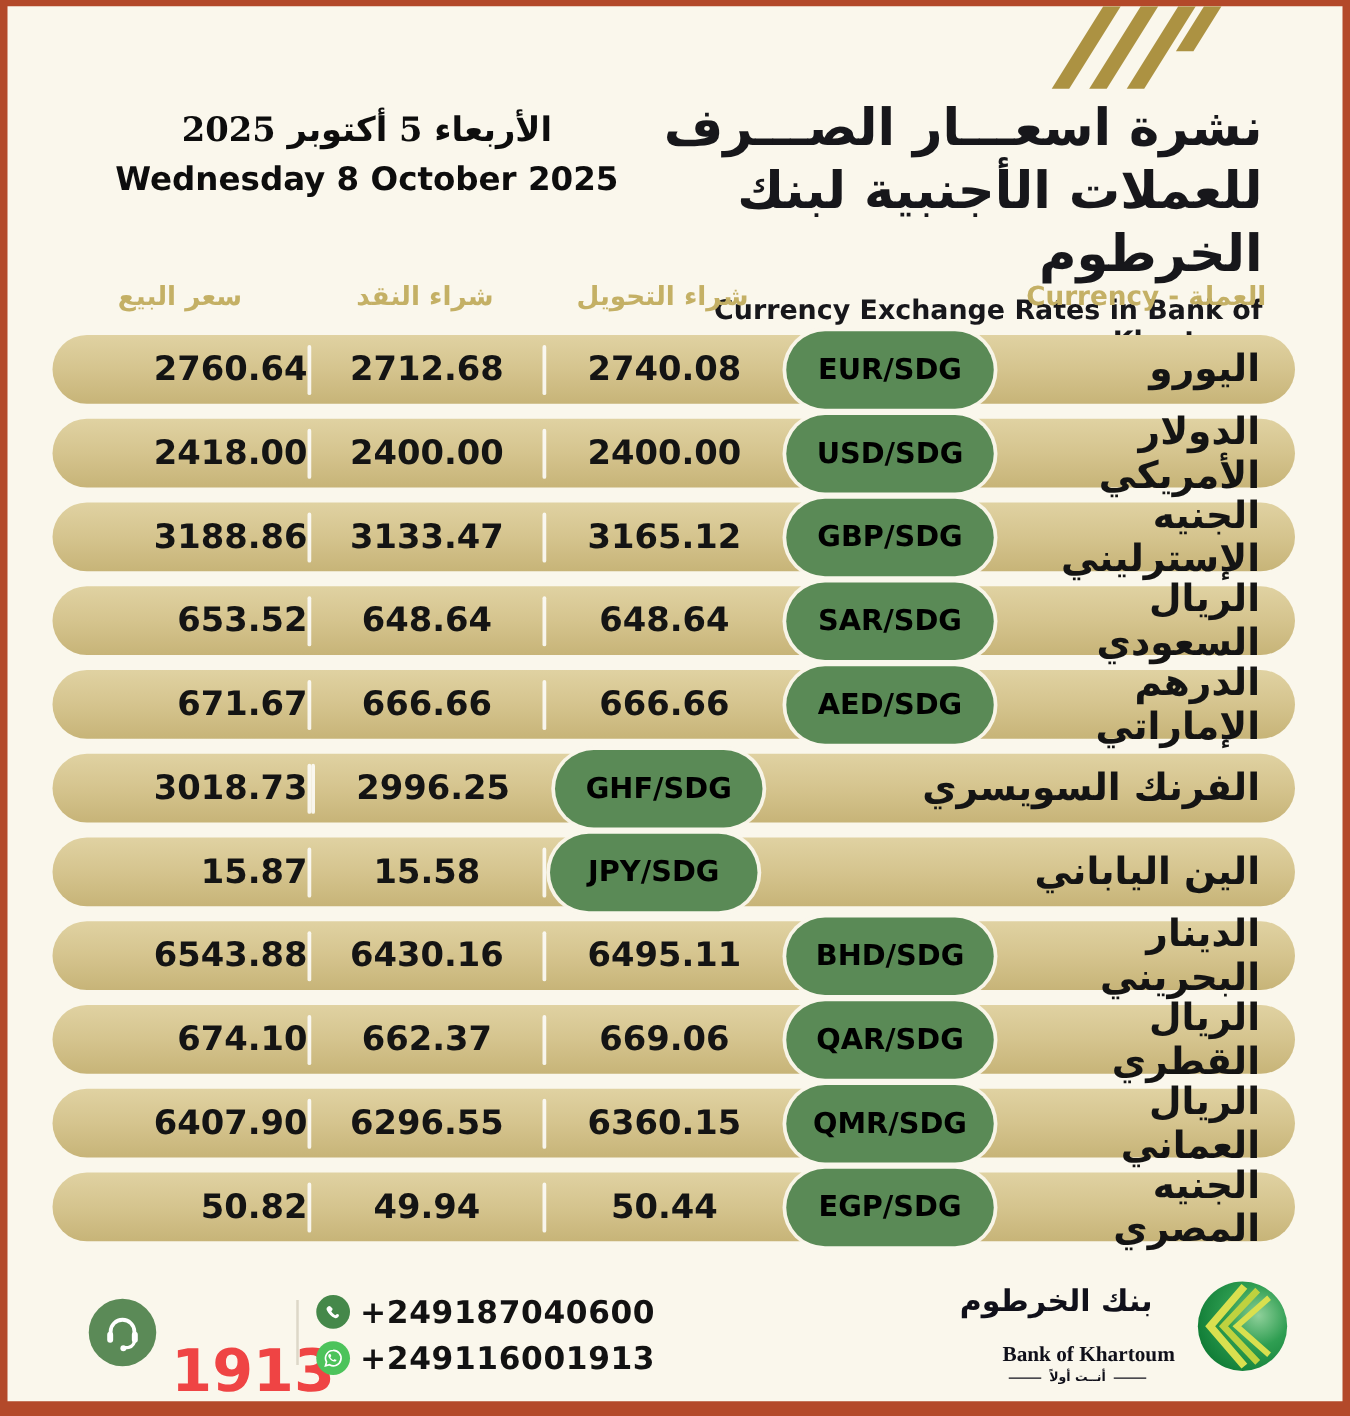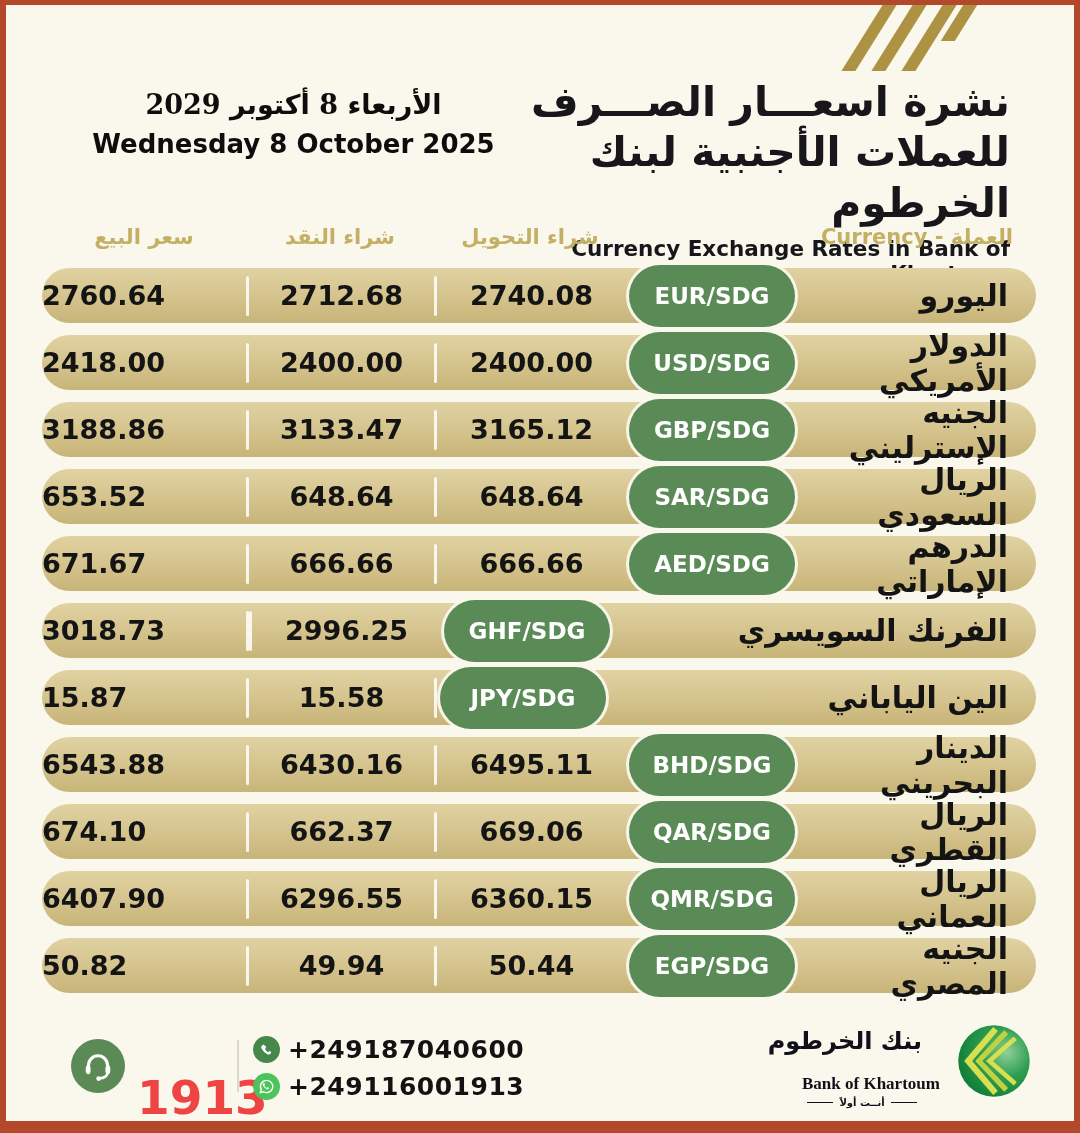--- a/index.html
+++ b/index.html
@@ -25,28 +25,28 @@
   .col-headers{position:absolute;left:36px;top:220px;width:994px;display:flex;align-items:center;
     color:#C4B065;font-weight:bold;font-size:21px;}
   .col-headers .h{text-align:center;}
   .hc-sell{width:204px;} .hc-cash{width:188px;} .hc-transfer{width:192px;}
   .hc-badge{width:172px;} .hc-currency{flex:1;direction:rtl;}
   .rows{position:absolute;left:36px;top:263px;width:994px;}
   .row{position:relative;display:flex;align-items:center;height:55px;margin-bottom:12px;
     border-radius:28px;
     background:linear-gradient(180deg,#E0D2A2 0%,#D5C48E 50%,#C7B478 100%);}
   .num{font-size:27px;font-weight:bold;color:#141414;}
-  .cell-sell{width:204px;text-align:left;}
+  .cell-sell{width:204px;text-align:right;}
   .cell-cash{width:185px;text-align:center;}
   .cell-transfer{width:189px;text-align:center;}
   .vdiv{width:3px;height:40px;background:rgba(255,255,255,0.85);border-radius:2px;align-self:center;}
   .badge-zone{width:172px;position:relative;height:100%;}
   .badge{position:absolute;left:50%;top:50%;transform:translate(-50%,-50%);
     min-width:166px;height:62px;border-radius:31px;background:#5A8A56;
-    color:#ffffff;font-size:23px;font-weight:bold;display:flex;align-items:center;justify-content:center;
+    color:#000000;font-size:23px;font-weight:bold;display:flex;align-items:center;justify-content:center;
     box-shadow:0 0 0 3px rgba(250,247,236,0.95);}
   .cell-name{flex:1;display:flex;align-items:center;justify-content:flex-end;padding-right:28px;}
   .name{direction:rtl;font-size:30px;font-weight:bold;color:#141414;}
   .hotline-icon{position:absolute;left:65px;top:1034px;width:54px;height:54px;border-radius:50%;
     background:#5B8A57;display:flex;align-items:center;justify-content:center;}
   .hotline-num{position:absolute;left:131px;top:1033px;font-size:47px;font-weight:bold;color:#ef4444;margin-top:32px;}
   .footer-div{position:absolute;left:231px;top:1035px;width:2px;height:52px;background:#ddd8c8;}
   .contact{position:absolute;left:247px;top:1028px;}
   .contact-row{display:flex;align-items:center;height:33px;margin-bottom:4px;}
   .circle-icon{width:27px;height:27px;border-radius:50%;display:flex;align-items:center;justify-content:center;margin-right:8px;}
@@ -74,21 +74,21 @@
     <div class="stripe s4"></div>
   </div>
 
   <div class="title-block">
     <div class="title-ar">نشرة اسعـــار الصـــرف</div>
     <div class="title-ar">للعملات الأجنبية لبنك الخرطوم</div>
     <div class="subtitle-en">Currency Exchange Rates in Bank of Khartoum</div>
   </div>
 
   <div class="date-block">
-    <div class="date-ar">الأربعاء 8 أكتوبر 2029</div>
+    <div class="date-ar">الأربعاء 5 أكتوبر 2025</div>
     <div class="date-en">Wednesday 8 October 2025</div>
   </div>
 
   <div class="col-headers">
     <div class="h hc-sell">سعر البيع</div>
     <div class="h hc-cash">شراء النقد</div>
     <div class="h hc-transfer">شراء التحويل</div>
     <div class="h hc-badge"></div>
     <div class="h hc-currency">العملة - Currency</div>
   </div>

